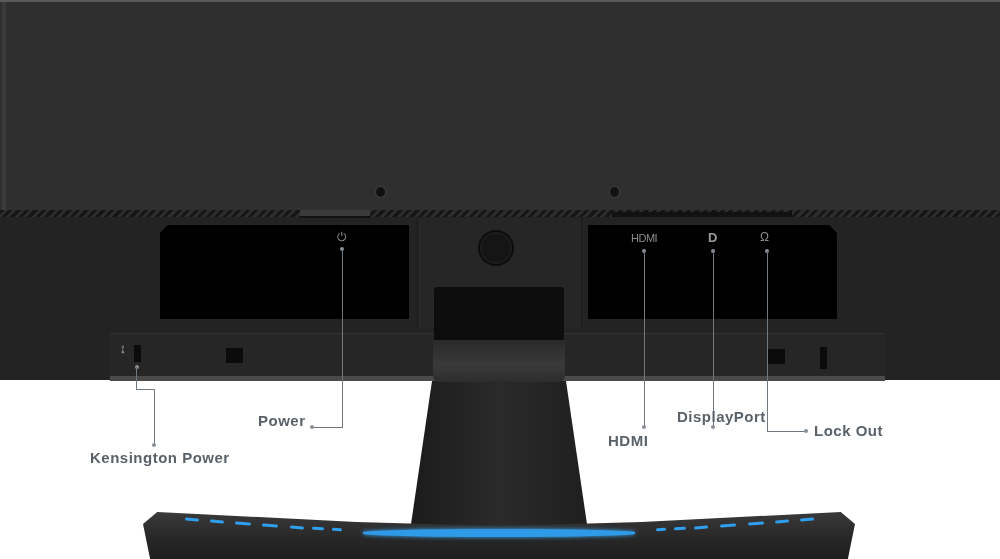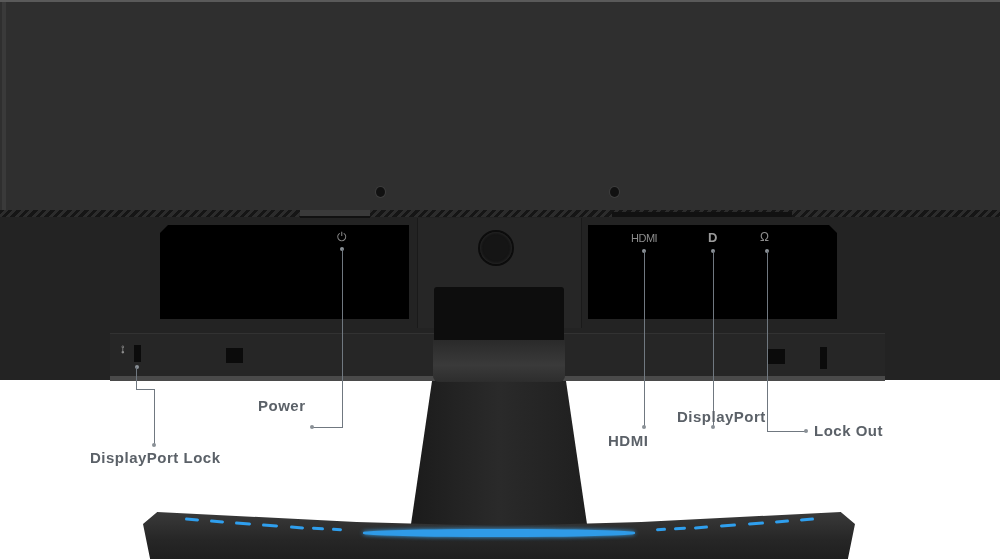--- a/index.html
+++ b/index.html
@@ -87,27 +87,27 @@
 <div class="abs glow-dash" style="left:720px;top:524px;width:16px;transform:rotate(-4deg);"></div>
 <div class="abs glow-dash" style="left:748px;top:522px;width:16px;transform:rotate(-4deg);"></div>
 <div class="abs glow-dash" style="left:775px;top:520px;width:14px;transform:rotate(-4deg);"></div>
 <div class="abs glow-dash" style="left:800px;top:518px;width:14px;transform:rotate(-4deg);"></div>
 
 <div class="abs dot" style="left:135px;top:365px;"></div>
 <div class="abs line" style="left:136px;top:367px;width:1px;height:22px;"></div>
 <div class="abs line" style="left:136px;top:389px;width:18px;height:1px;"></div>
 <div class="abs line" style="left:154px;top:389px;width:1px;height:56px;"></div>
 <div class="abs dot" style="left:152px;top:443px;"></div>
-<div class="abs label" style="left:90px;top:449px;">DisplayPort Lock</div>
+<div class="abs label" style="left:90px;top:449px;">Kensington Power</div>
 
 <div class="abs dot" style="left:340px;top:247px;"></div>
 <div class="abs line" style="left:342px;top:249px;width:1px;height:178px;"></div>
 <div class="abs line" style="left:312px;top:427px;width:31px;height:1px;"></div>
 <div class="abs dot" style="left:310px;top:425px;"></div>
-<div class="abs label" style="left:258px;top:397px;">Power</div>
+<div class="abs label" style="left:258px;top:412px;">Power</div>
 
 <div class="abs dot" style="left:642px;top:249px;"></div>
 <div class="abs line" style="left:644px;top:251px;width:1px;height:176px;"></div>
 <div class="abs dot" style="left:642px;top:425px;"></div>
 <div class="abs label" style="left:608px;top:432px;">HDMI</div>
 
 <div class="abs dot" style="left:711px;top:249px;"></div>
 <div class="abs line" style="left:713px;top:251px;width:1px;height:176px;"></div>
 <div class="abs dot" style="left:711px;top:425px;"></div>
 <div class="abs label" style="left:677px;top:408px;">DisplayPort</div>

